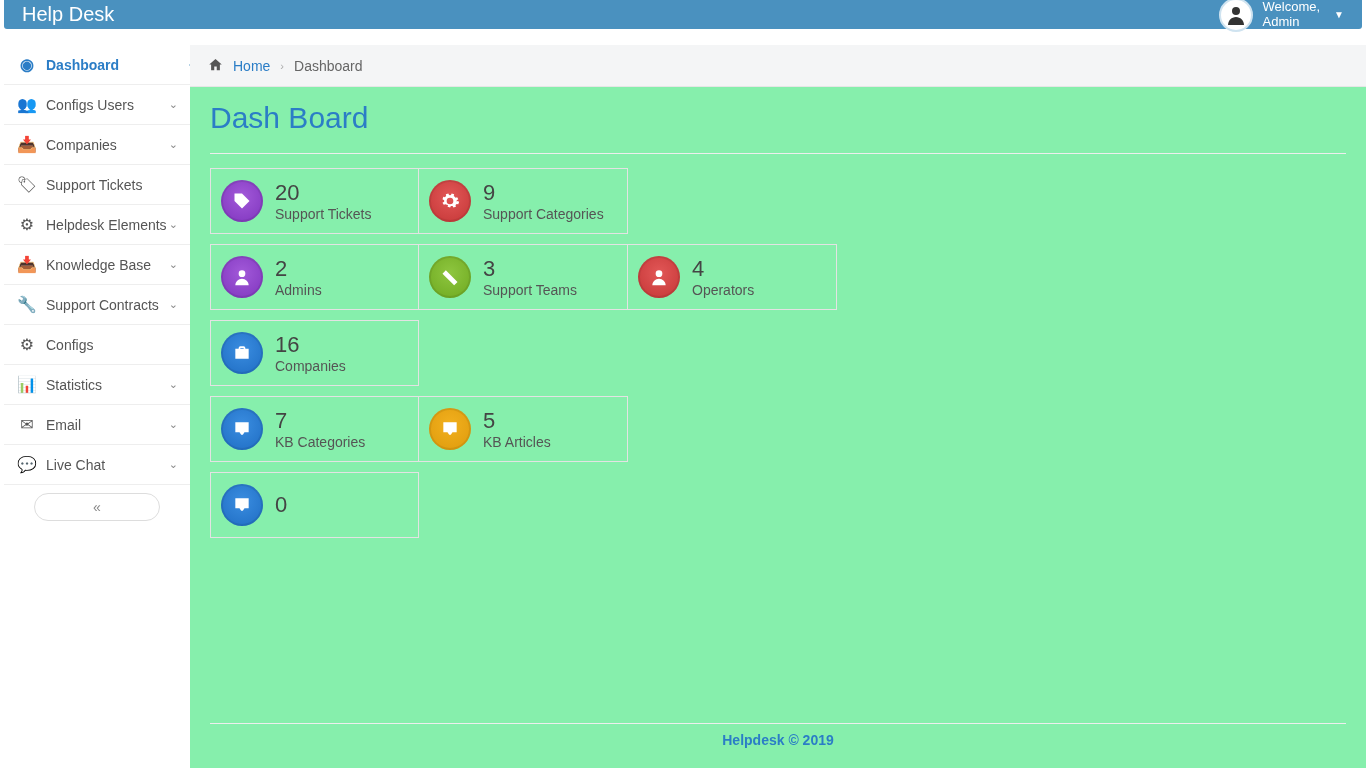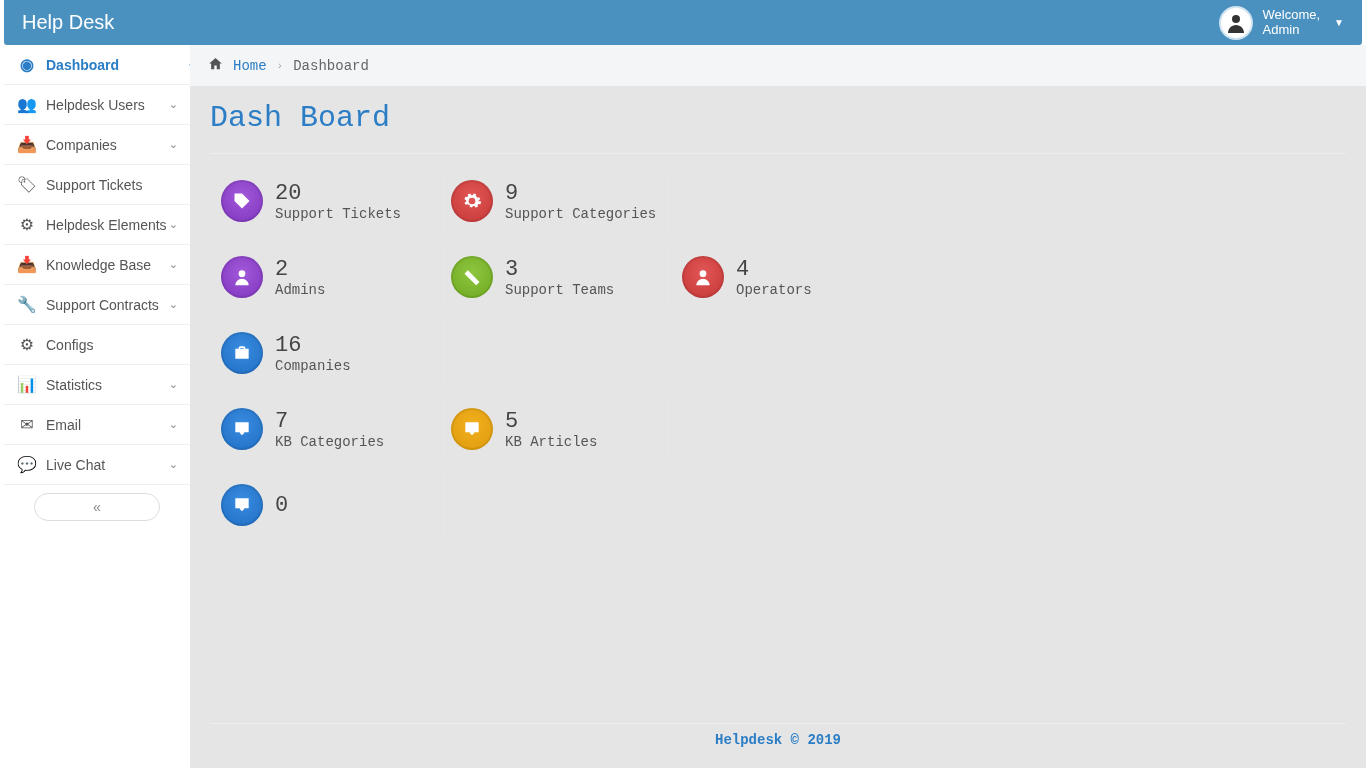--- a/index.html
+++ b/index.html
@@ -9,21 +9,21 @@
     color: #555;
     background: #fff;
     width: 1366px;
     height: 768px;
     overflow: hidden;
   }
   
   .topbar {
     position: absolute;
     left: 4px; right: 4px; top: 0;
-    height: 45px;
+    height: 29px;
     background: #4a91bf;
     border-radius: 0 0 3px 3px;
     color: #fff;
     display: flex;
     align-items: center;
     padding: 0 18px;
   }
   .brand { font-size: 20px; font-weight: 400; }
   .user-area {
     margin-left: auto;
@@ -98,22 +98,21 @@
     background: #fff;
     display: flex; align-items: center; justify-content: center;
     color: #888;
     cursor: pointer;
   }
 
   
   .main {
     position: absolute;
     left: 190px; right: 0; top: 45px; bottom: 0;
-    background: #e5e5e5;
-    font-family: Liberation Mono, monospace;
+    background: #86efac;
   }
   .breadcrumb {
     height: 42px;
     background: #f4f5f6;
     border-bottom: 1px solid #e6e6e6;
     display: flex;
     align-items: center;
     padding: 0 18px;
     gap: 10px;
     color: #666;
@@ -130,21 +129,21 @@
     margin-bottom: 18px;
   }
   .divider {
     border-top: 1px solid #eee;
     margin: 0 20px 14px 20px;
   }
 
   .tiles { padding: 0 20px; }
   .tile-row { display: flex; gap: 0; margin-bottom: 10px; }
   .tile {
-    width: 231px;
+    width: 209px;
     height: 66px;
     border: 1px solid #e3e3e3;
     display: flex;
     align-items: center;
     padding: 8px 10px;
     margin-right: 0;
   }
   .tile:not(:first-child) { border-left: none; }
   .tile-icon {
     width: 42px; height: 42px;
@@ -194,21 +193,21 @@
 </div>
 
 <div class="sidebar">
   <div id="nav-items">
       <div class="nav-item active">
         <span class="nav-icon">◉</span>
         <span>Dashboard</span>
       </div>
       <div class="nav-item">
         <span class="nav-icon">👥</span>
-        <span>Helpdesk Users</span>
+        <span>Configs Users</span>
         <span class="nav-chevron">⌄</span>
       </div>
       <div class="nav-item">
         <span class="nav-icon">📥</span>
         <span>Companies</span>
         <span class="nav-chevron">⌄</span>
       </div>
       <div class="nav-item">
         <span class="nav-icon">🏷</span>
         <span>Support Tickets</span>

